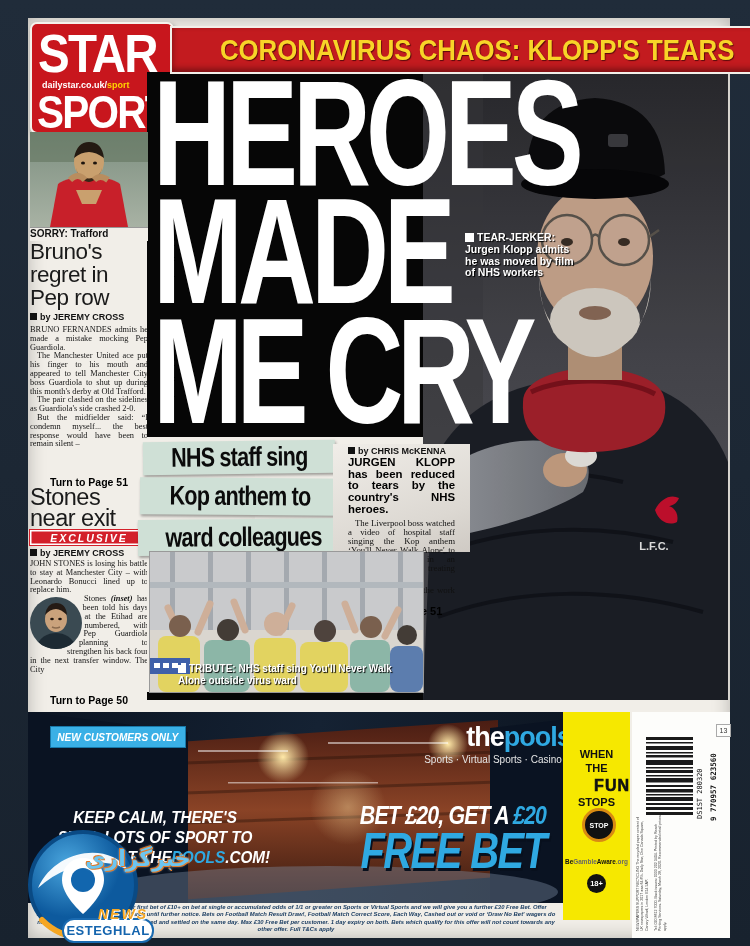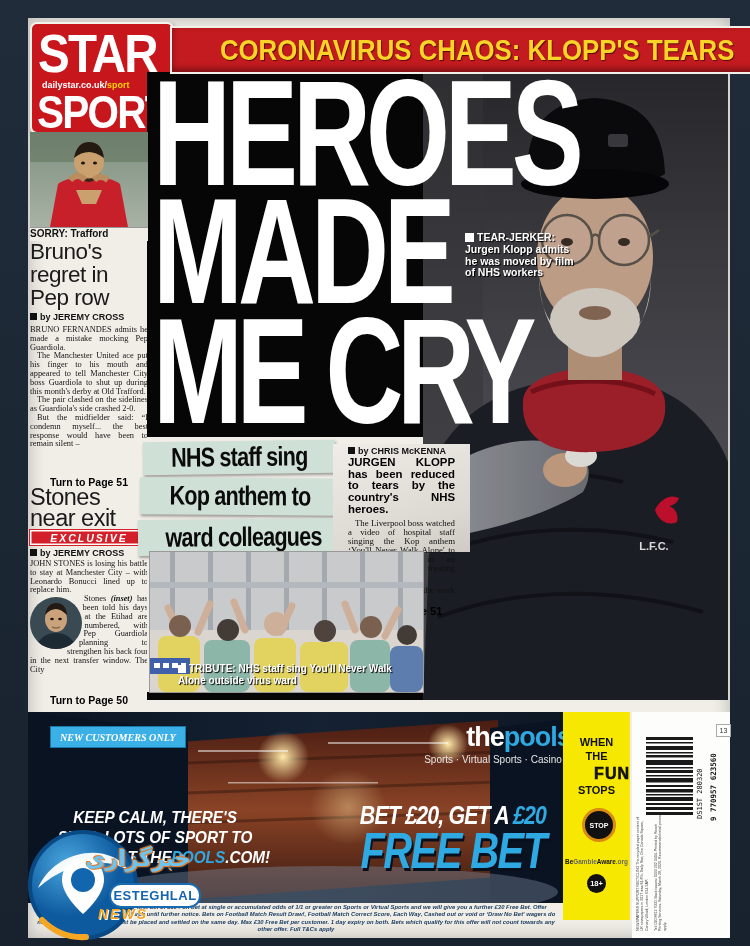--- a/index.html
+++ b/index.html
@@ -75,21 +75,21 @@
   .stones-by{top:548px;}
   .stones-body{left:30px;top:560px;width:118px;height:133px;overflow:hidden;}
   .stones-circle{float:left;width:52px;height:52px;border-radius:50%;overflow:hidden;margin:2px 3px 1px 0;
                  shape-outside:circle(27px);}
   .stones-turn{left:30px;top:694px;width:118px;font-size:10.5px;}
   .ital{font-style:italic;font-weight:bold;margin-top:28px;}
   
   .ad{left:28px;top:712px;width:602px;height:191px;overflow:hidden;
       background:linear-gradient(105deg,#0b1422 0%,#152233 45%,#0a111c 100%);z-index:3;}
   .newcust{position:absolute;left:22px;top:14px;width:134px;height:20px;background:#3ab0e6;
-           border:1px solid #1878a8;display:flex;align-items:center;justify-content:center;font-family:Liberation Serif, serif;}
+           border:1px solid #1878a8;display:flex;align-items:center;justify-content:center;}
   .newcust span{color:#fff;font-weight:bold;font-style:italic;font-size:11px;transform:scaleX(.92);white-space:nowrap;}
   .poolslogo{position:absolute;left:390px;top:12px;width:190px;text-align:right;font-weight:bold;
              font-size:27px;letter-spacing:-1px;color:#fff;line-height:1;}
   .poolslogo .blue{color:#2fa9e2;}
   .poolslogo .com{font-size:16px;letter-spacing:0;}
   .pools-tag{position:absolute;left:368px;top:42px;width:194px;text-align:center;color:#e6e6e6;font-size:10px;}
   .keepcalm{position:absolute;left:28px;top:96px;width:220px;text-align:center;color:#fff;
             font-weight:bold;font-style:italic;font-size:17px;line-height:1.18;transform:scaleX(.9);
             transform-origin:left top;white-space:nowrap;}
   .keepcalm .blue{color:#2fa9e2;}
@@ -126,23 +126,23 @@
   .imprint{position:absolute;top:103px;height:116px;width:16px;overflow:hidden;font-size:3.6px;
            line-height:1.25;color:#3a3a3a;}
   .imp1{left:4px;} .imp2{left:22px;}
   .issue13{position:absolute;left:84px;top:12px;width:13px;height:11px;border:1px solid #aaa;font-size:7px;
            display:flex;align-items:center;justify-content:center;color:#333;}
   
   .wm{z-index:50;}
   .wm-farsi{left:78px;top:846px;width:120px;font-family:"DejaVu Sans",sans-serif;font-weight:bold;
             font-size:22px;color:#6cc5f0;text-shadow:1px 1px 0 #e07b2a,-1px -1px 0 #e07b2a,0 0 3px #fff;
             direction:rtl;text-align:center;}
-  .wm-pill{left:62px;top:883px;width:88px;height:21px;background:#fff;border:2px solid #1a6ab0;border-radius:12px;
+  .wm-pill{left:62px;top:918px;width:88px;height:21px;background:#fff;border:2px solid #1a6ab0;border-radius:12px;
            display:flex;align-items:center;justify-content:center;color:#1565ae;font-weight:bold;font-size:13px;
-           letter-spacing:.5px;margin-left:47px;}
+           letter-spacing:.5px;}
   .wm-news{left:78px;top:906px;width:90px;text-align:center;color:#f5a623;font-weight:bold;font-style:italic;
            font-size:14px;letter-spacing:2px;text-shadow:1px 1px 0 #fff;}
 </style>
 </head>
 <body>
 
 <div class="page">
   <div class="abs paper"></div>
 
   <div class="abs masthead">
@@ -378,21 +378,21 @@
     <div class="keepcalm">
       <span>KEEP CALM, THERE'S</span><br>
       <span>STILL LOTS OF SPORT TO</span><br>
       <span>BET ON AT THE</span><span class="blue">POOLS</span><span>.COM!</span>
     </div>
     <div class="offer1"><span>BET £20, GET A </span><span class="blue">£20</span></div>
     <div class="offer2">FREE BET</div>
   </div>
 
   <div class="abs yellow">
-    <div style="margin-top:24px;" class="fun-line">WHEN</div>
+    <div style="margin-top:36px;" class="fun-line">WHEN</div>
     <div class="fun-line">THE</div>
     <div class="fun-line fun-big">FUN</div>
     <div class="fun-line">STOPS</div>
     <div class="stopcirc">
         <span>STOP</span>
       </div>
     <div class="aware"><span>Be</span><span class="g">Gamble</span><span>Aware</span><span class="g">.org</span></div>
     <div class="age">18+</div>
   </div>
 

